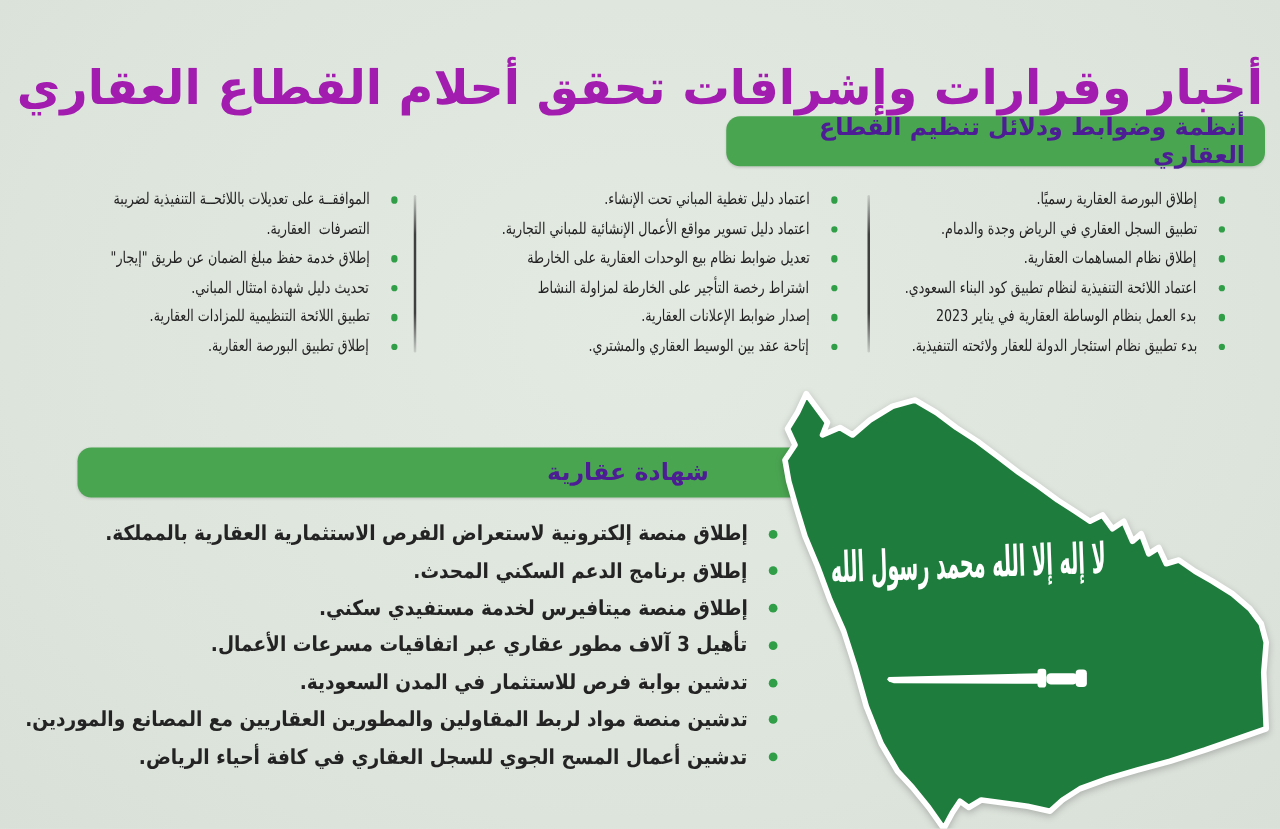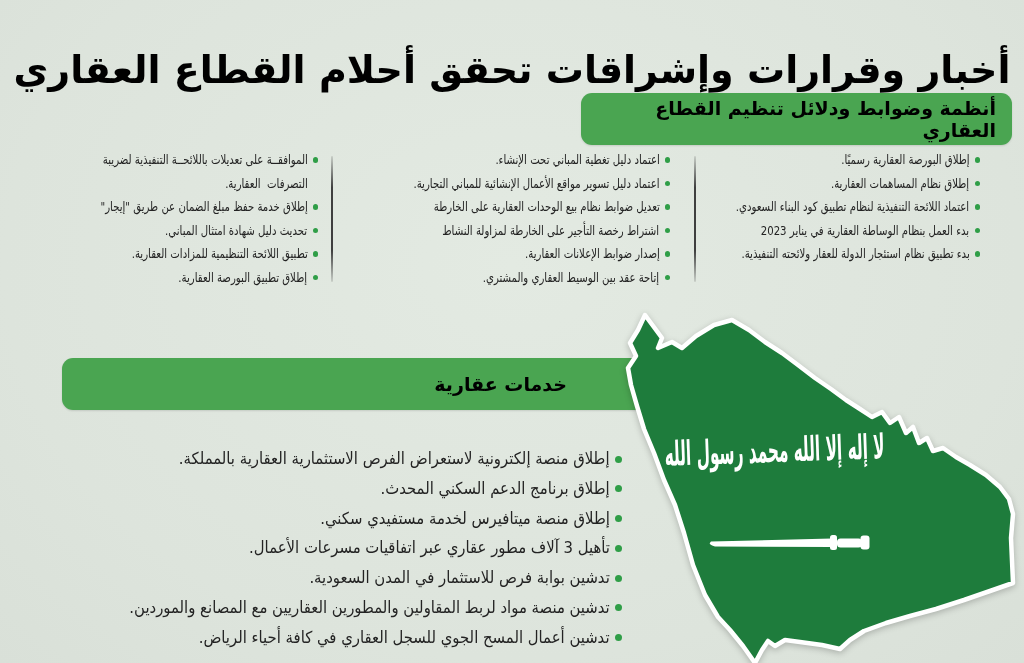--- a/index.html
+++ b/index.html
@@ -6,55 +6,55 @@
   body{
     width:1024px;height:663px;position:relative;overflow:hidden;
     background:#dfe6df;
     background-image:radial-gradient(ellipse at 50% 40%, #e3eae2 0%, #dde4dc 70%, #d9e0d8 100%);
     font-family:"DejaVu Sans", sans-serif;
     color:#232323;
     direction:rtl;
   }
   .title{
     position:absolute;top:16px;left:0;right:0;
-    text-align:center;font-size:38px;font-weight:bold;color:#000000;
+    text-align:center;font-size:38px;font-weight:bold;color:#a21caf;
     white-space:nowrap;letter-spacing:-1px;margin-top:32px;
   }
   .pill{
-    position:absolute;height:52px;background:#4aa551;border-radius:11px;
+    position:absolute;height:40px;background:#4aa551;border-radius:11px;
     display:flex;align-items:center;
-    color:#000000;font-weight:bold;font-size:19px;
+    color:#4c1d95;font-weight:bold;font-size:19px;
     box-shadow:0 1px 2px rgba(0,0,0,.12);
   }
   .pill1{top:93px;right:12px;width:415px;padding-right:16px;}
   .pill2{top:358px;right:369px;width:505px;padding-right:88px;z-index:1;}
   .col{position:absolute;top:0;}
   .col-right{right:44px;width:300px;}
   .col-mid{right:354px;width:300px;text-align:right;}
   .col-left{right:706px;width:308px;}
   .item{
-    display:flex;align-items:flex-start;gap:5px;
+    display:flex;align-items:flex-start;gap:17px;
     font-size:13px;line-height:23.5px;
   }
   .item .dot{
     flex:0 0 auto;width:5.5px;height:5.5px;border-radius:50%;
     background:#2f9e47;margin-top:9px;
   }
   .item .txt{
     flex:0 0 auto;white-space:pre;
     transform:scaleX(.78);transform-origin:center right;
   }
   .divider{
     position:absolute;top:156px;width:2px;height:126px;
     background:linear-gradient(to bottom, rgba(60,60,60,.15), #3f3f3f 25%, #3f3f3f 75%, rgba(60,60,60,.15));
     border-radius:2px;
   }
   .div1{left:694px;}
   .div2{left:331px;}
-  .services-list{position:absolute;top:444px;right:402px;width:610px;}
+  .services-list{position:absolute;top:412px;right:402px;width:610px;font-weight:bold;}
   .services-list .item{font-size:16.5px;line-height:29.8px;}
   .services-list .item .dot{width:7px;height:7px;margin-top:11.5px;background:#2f9e47;}
   .services-list .item .txt{transform:scaleX(.9);transform-origin:center right;}
   .map-wrap{position:absolute;left:592px;top:290px;width:432px;height:373px;z-index:2;pointer-events:none;}
 </style>
 </head>
 <body>
 
 <h1 class="title">أخبار وقرارات وإشراقات تحقق أحلام القطاع العقاري</h1>
 
@@ -62,20 +62,24 @@
   <span>أنظمة وضوابط ودلائل تنظيم القطاع العقاري</span>
 </div>
 
 <div class="col col-right" style="top:148px;">
 
     <div class="item">
       <span class="dot"></span>
       <span class="txt">إطلاق البورصة العقارية رسميًا.</span>
     </div>
 
+    <div class="item">
+      <span class="dot"></span>
+      <span class="txt">تطبيق السجل العقاري في الرياض وجدة والدمام.</span>
+    </div>
 
     <div class="item">
       <span class="dot"></span>
       <span class="txt">إطلاق نظام المساهمات العقارية.</span>
     </div>
 
     <div class="item">
       <span class="dot"></span>
       <span class="txt">اعتماد اللائحة التنفيذية لنظام تطبيق كود البناء السعودي.</span>
     </div>
@@ -153,21 +157,21 @@
     <div class="item">
       <span class="dot"></span>
       <span class="txt">إطلاق تطبيق البورصة العقارية.</span>
     </div>
   </div>
 
 <div class="divider div1"></div>
 <div class="divider div2"></div>
 
 <div class="pill pill2">
-  <span>خدمات عقارية</span>
+  <span>شهادة عقارية</span>
 </div>
 
 <div class="services-list">
 
     <div class="item">
       <span class="dot"></span>
       <span class="txt">إطلاق منصة إلكترونية لاستعراض الفرص الاستثمارية العقارية بالمملكة.</span>
     </div>
 
     <div class="item">

